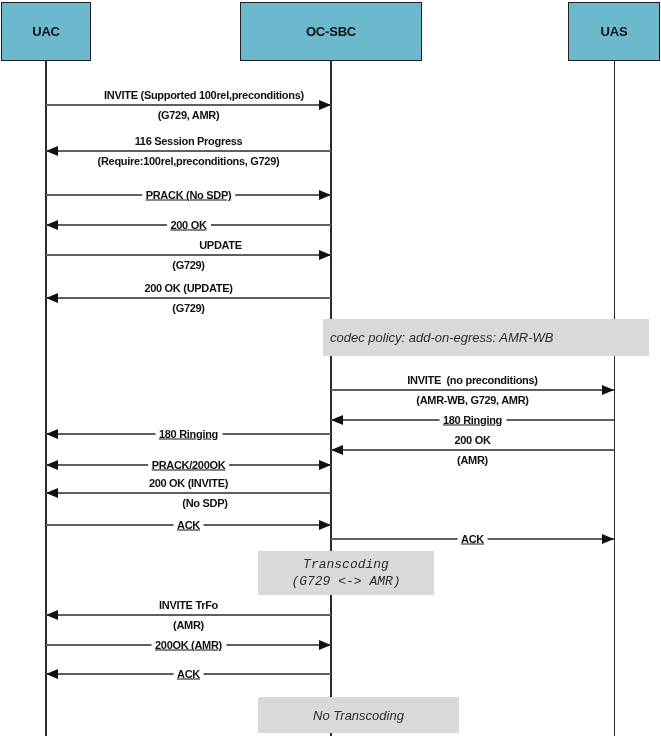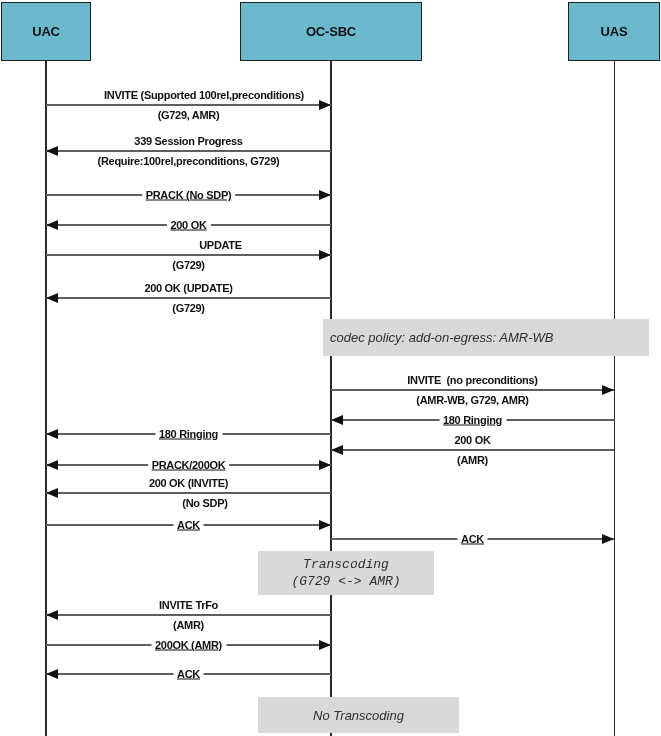--- a/index.html
+++ b/index.html
@@ -50,21 +50,21 @@
     <span class="actor-label">UAS</span>
   </div>
 
   <div id="messages-layer">
       <div class="msg-line" style="left: 46px; width: 285px; top: 104px;"></div>
       <div class="head head-right" style="left: 319px; top: 100px;"></div>
       <div class="msg-label stacked" style="left: 204px; top: 88px;">INVITE (Supported 100rel,preconditions)</div>
       <div class="msg-label stacked" style="left: 188.5px; top: 108px;">(G729, AMR)</div>
       <div class="msg-line" style="left: 46px; width: 285px; top: 150px;"></div>
       <div class="head head-left" style="left: 46px; top: 146px;"></div>
-      <div class="msg-label stacked" style="left: 188.5px; top: 134px;">339 Session Progress</div>
+      <div class="msg-label stacked" style="left: 188.5px; top: 134px;">116 Session Progress</div>
       <div class="msg-label stacked" style="left: 188.5px; top: 154px;">(Require:100rel,preconditions, G729)</div>
       <div class="msg-line" style="left: 46px; width: 285px; top: 194px;"></div>
       <div class="head head-right" style="left: 319px; top: 190px;"></div>
       <div class="msg-label online" style="left: 188.5px; top: 195px;">PRACK (No SDP)</div>
       <div class="msg-line" style="left: 46px; width: 285px; top: 224px;"></div>
       <div class="head head-left" style="left: 46px; top: 220px;"></div>
       <div class="msg-label online" style="left: 188.5px; top: 225px;">200 OK</div>
       <div class="msg-line" style="left: 46px; width: 285px; top: 254px;"></div>
       <div class="head head-right" style="left: 319px; top: 250px;"></div>
       <div class="msg-label stacked" style="left: 188.5px; top: 238px; margin-left: 32px;">UPDATE</div>

